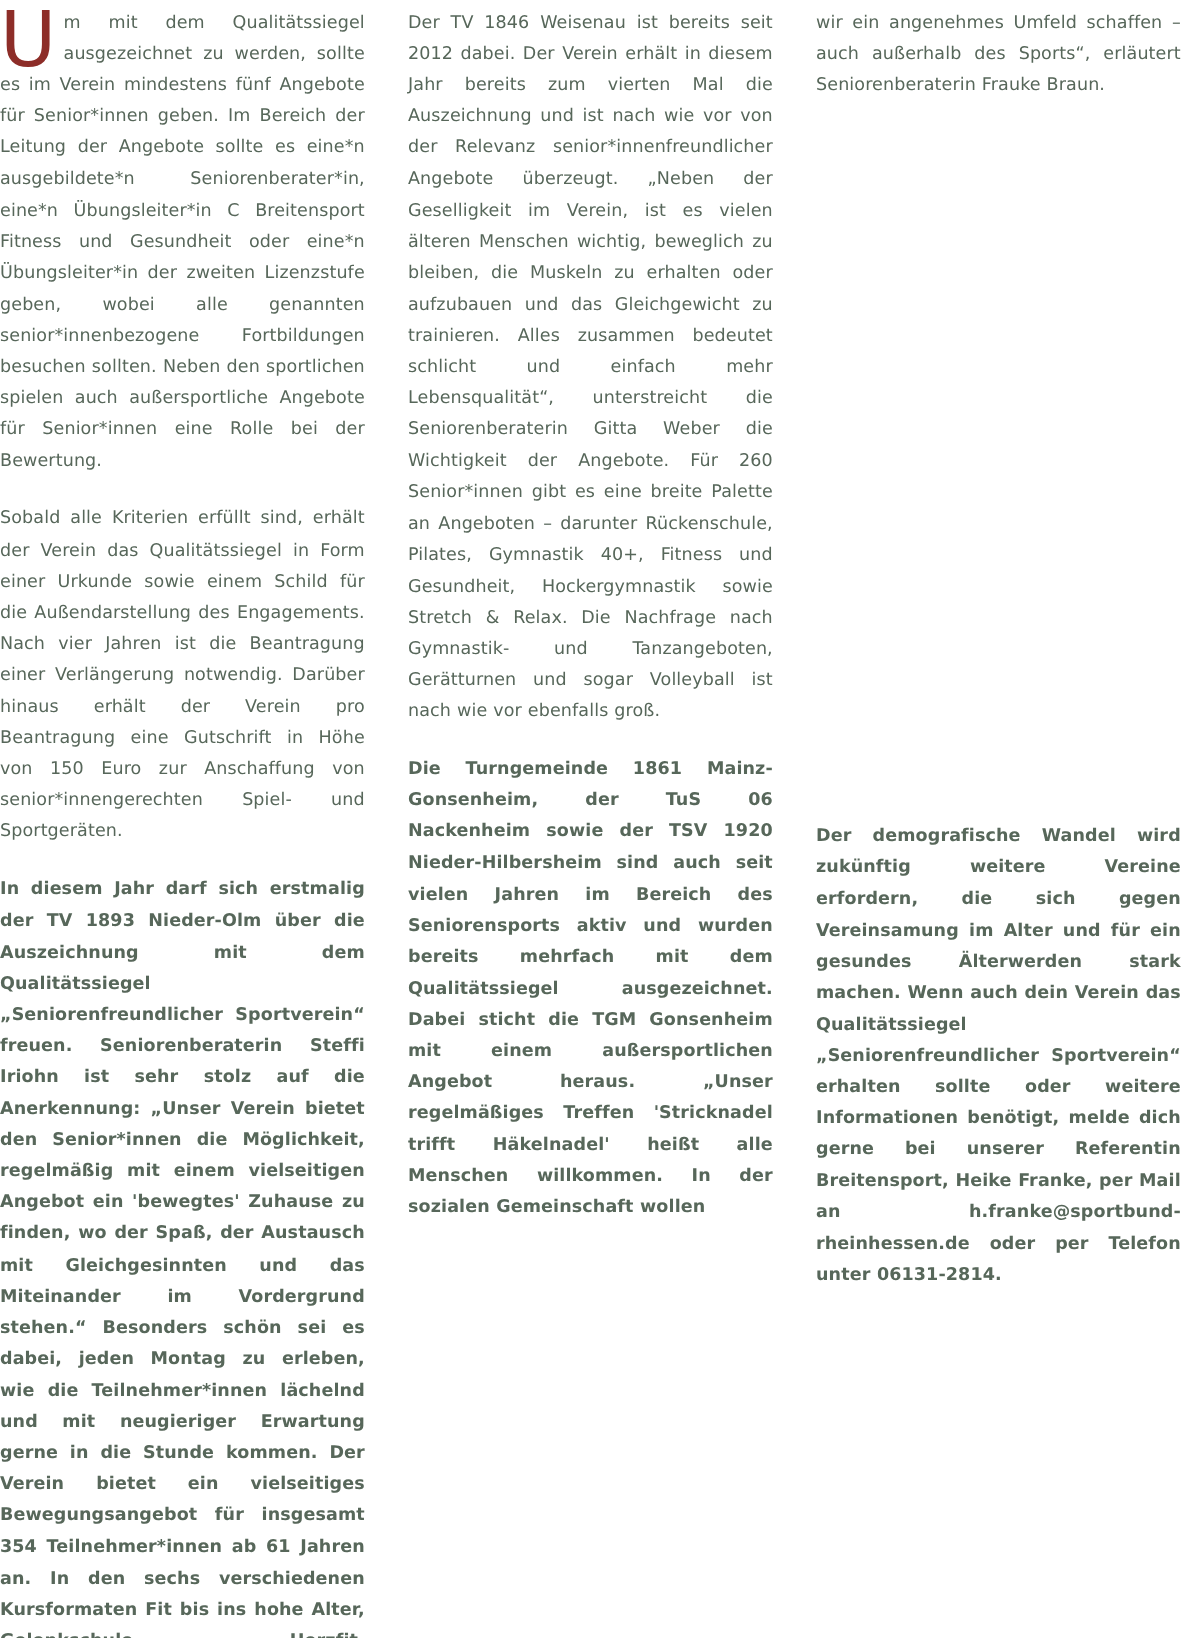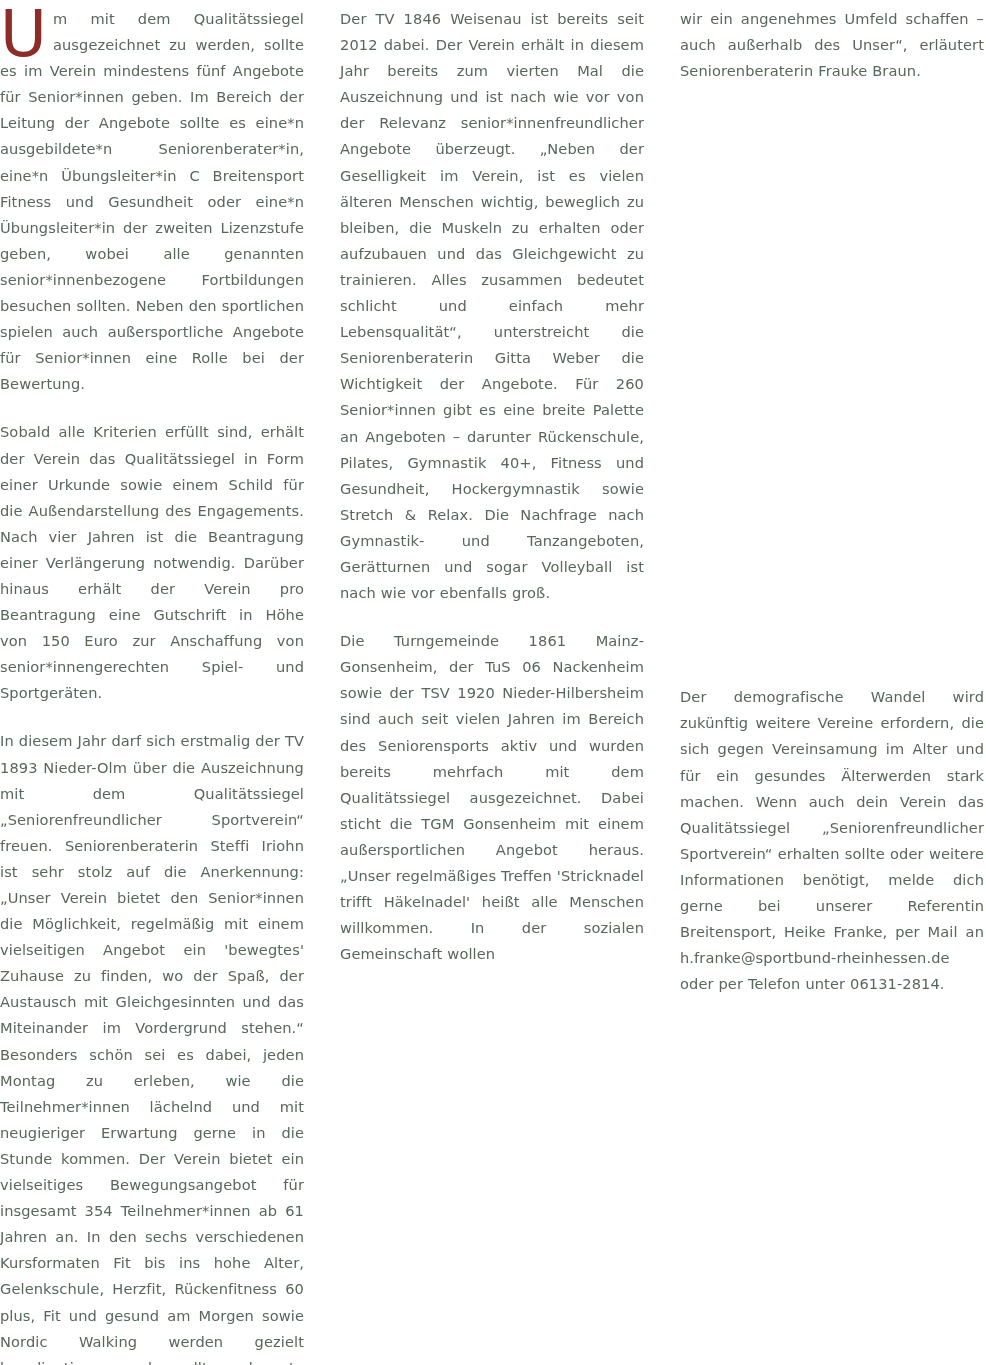--- a/index.html
+++ b/index.html
@@ -36,20 +36,21 @@
     line-height: 26.1px;
     color: #57675a;
     text-align: justify;
     letter-spacing: 0.1px;
     word-spacing: 0.2px;
     -webkit-hyphens: manual;
     hyphens: manual;
   }
   .col p:last-child {
     margin-bottom: 0;
+    font-weight: bold;
   }
   .col.c2 p, .col.c3 p {
     text-align: justify;
   }
   
   .dropcap-para {
     position: relative;
   }
   .dropcap {
     float: left;
@@ -79,19 +80,19 @@
       <p>Sobald alle Kriterien erfüllt sind, erhält der Verein das Qualitätssiegel in Form einer Urkunde sowie einem Schild für die Außendarstellung des Engagements. Nach vier Jahren ist die Beantragung einer Verlängerung notwendig. Darüber hinaus erhält der Verein pro Beantragung eine Gutschrift in Höhe von 150 Euro zur Anschaffung von senior*innengerechten Spiel- und Sportgeräten.</p>
       <p>In diesem Jahr darf sich erstmalig der TV 1893 Nieder-Olm über die Auszeichnung mit dem Qualitätssiegel „Seniorenfreundlicher Sportverein“ freuen. Seniorenberaterin Steffi Iriohn ist sehr stolz auf die Anerkennung: „Unser Verein bietet den Senior*innen die Möglichkeit, regelmäßig mit einem vielseitigen Angebot ein 'bewegtes' Zuhause zu finden, wo der Spaß, der Austausch mit Gleichgesinnten und das Miteinander im Vordergrund stehen.“ Besonders schön sei es dabei, jeden Montag zu erleben, wie die Teilnehmer*innen lächelnd und mit neugieriger Erwartung gerne in die Stunde kommen. Der Verein bietet ein vielseitiges Bewegungsangebot für insgesamt 354 Teilnehmer*innen ab 61 Jahren an. In den sechs verschiedenen Kursformaten Fit bis ins hohe Alter, Gelenkschule, Herzfit, Rückenfitness 60 plus, Fit und gesund am Morgen sowie Nordic Walking werden gezielt koordinative und alltagsrelevante konditionelle Fähigkeiten trainiert.</p>
     </div>
 
     <div class="col c2">
       <p>Der TV 1846 Weisenau ist bereits seit 2012 dabei. Der Verein erhält in diesem Jahr bereits zum vierten Mal die Auszeichnung und ist nach wie vor von der Relevanz senior*innenfreundlicher Angebote überzeugt. „Neben der Geselligkeit im Verein, ist es vielen älteren Menschen wichtig, beweglich zu bleiben, die Muskeln zu erhalten oder aufzubauen und das Gleichgewicht zu trainieren. Alles zusammen bedeutet schlicht und einfach mehr Lebensqualität“, unterstreicht die Seniorenberaterin Gitta Weber die Wichtigkeit der Angebote. Für 260 Senior*innen gibt es eine breite Palette an Angeboten – darunter Rückenschule, Pilates, Gymnastik 40+, Fitness und Gesundheit, Hockergymnastik sowie Stretch &amp; Relax. Die Nachfrage nach Gymnastik- und Tanzangeboten, Gerätturnen und sogar Volleyball ist nach wie vor ebenfalls groß.</p>
       <p>Die Turngemeinde 1861 Mainz-Gonsenheim, der TuS 06 Nackenheim sowie der TSV 1920 Nieder-Hilbersheim sind auch seit vielen Jahren im Bereich des Seniorensports aktiv und wurden bereits mehrfach mit dem Qualitätssiegel ausgezeichnet. Dabei sticht die TGM Gonsenheim mit einem außersportlichen Angebot heraus. „Unser regelmäßiges Treffen 'Stricknadel trifft Häkelnadel' heißt alle Menschen willkommen. In der sozialen Gemeinschaft wollen</p>
     </div>
 
     <div class="col c3">
-      <p>wir ein angenehmes Umfeld schaffen – auch außerhalb des Unser“, erläutert Seniorenberaterin Frauke Braun.</p>
+      <p>wir ein angenehmes Umfeld schaffen – auch außerhalb des Sports“, erläutert Seniorenberaterin Frauke Braun.</p>
       <div class="spacer-block"></div>
       <p class="tail-para">Der demografische Wandel wird zukünftig weitere Vereine erfordern, die sich gegen Vereinsamung im Alter und für ein gesundes Älterwerden stark machen. Wenn auch dein Verein das Qualitätssiegel „Seniorenfreundlicher Sportverein“ erhalten sollte oder weitere Informationen benötigt, melde dich gerne bei unserer Referentin Breitensport, Heike Franke, per Mail an h.franke@sportbund-rheinhessen.de oder per Telefon unter 06131-2814.</p>
     </div>
 
   </div>
 </div>
 
 </body></html>

